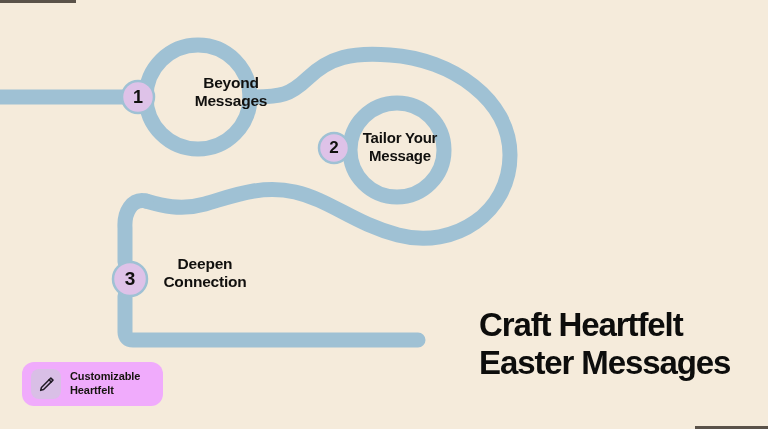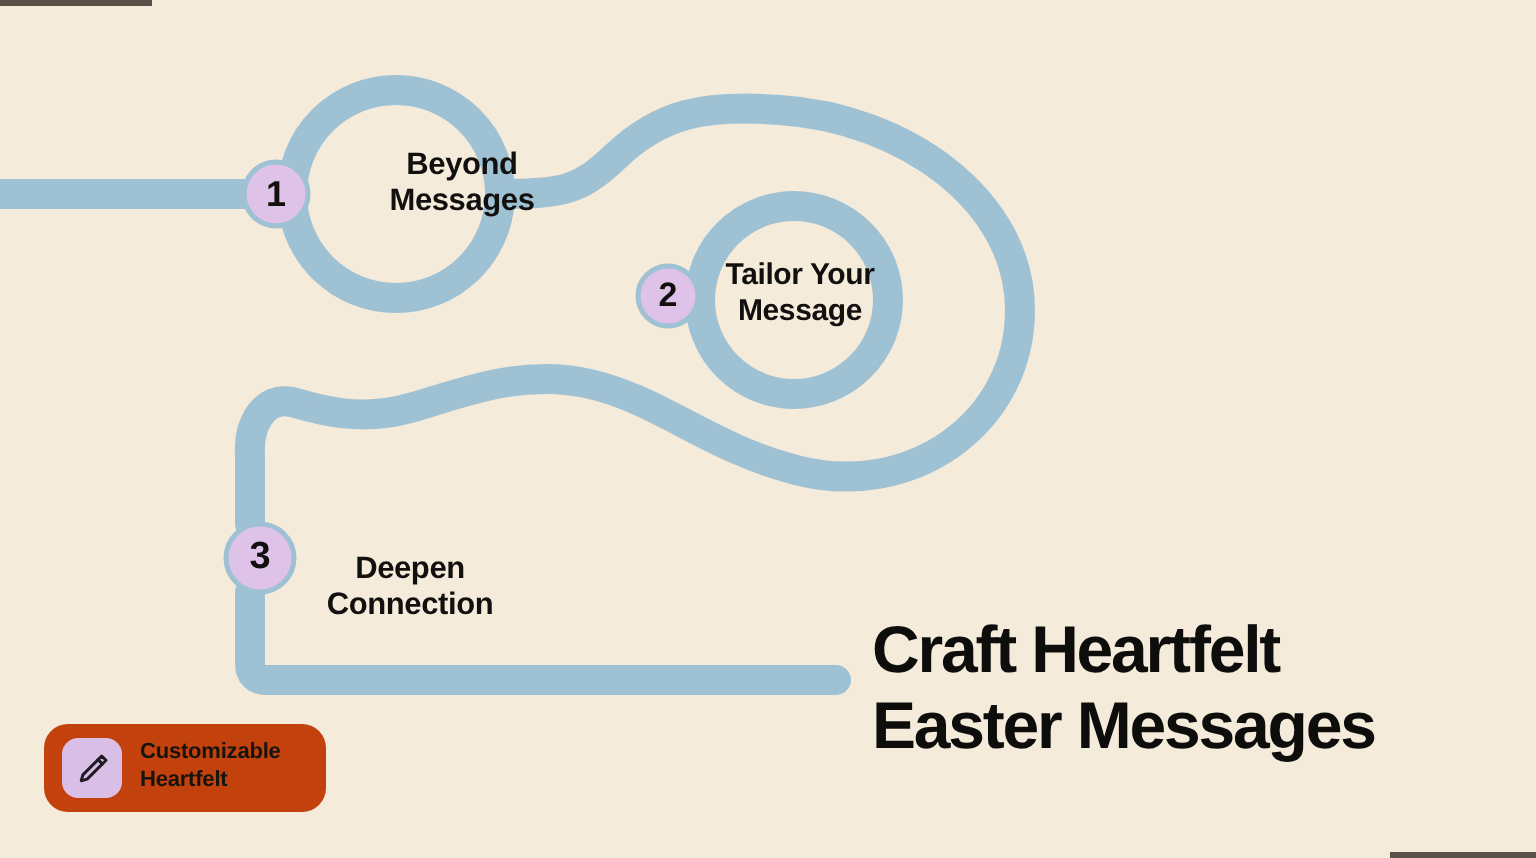--- a/index.html
+++ b/index.html
@@ -59,21 +59,21 @@
     margin-left: 30px;
   }
   #node-label-2 {
     left: 352px;
     top: 129px;
     width: 96px;
     font-size: 15px;
   }
   #node-label-3 {
     left: 155px;
-    top: 276px;
+    top: 255px;
     width: 100px;
     font-size: 15.5px;
   }
   .badge-num {
     position: absolute;
     display: flex;
     align-items: center;
     justify-content: center;
     font-weight: bold;
     color: #11100e;
@@ -94,28 +94,29 @@
     top: 306px;
     width: 310px;
     font-size: 33px;
     font-weight: bold;
     line-height: 1.16;
     letter-spacing: -1.1px;
     color: #0d0d0c;
   }
   #headline .headline-line {
     display: block;
+    margin-left: 43px;
   }
   #feature-card {
     position: absolute;
     left: 22px;
     top: 362px;
     width: 141px;
     height: 44px;
-    background: #c2410c;
+    background: #f0abfc;
     border-radius: 12px;
     display: flex;
     align-items: center;
     padding: 0 9px;
     box-sizing: border-box;
     gap: 9px;
   }
   #feature-card-icon-box {
     width: 30px;
     height: 30px;

